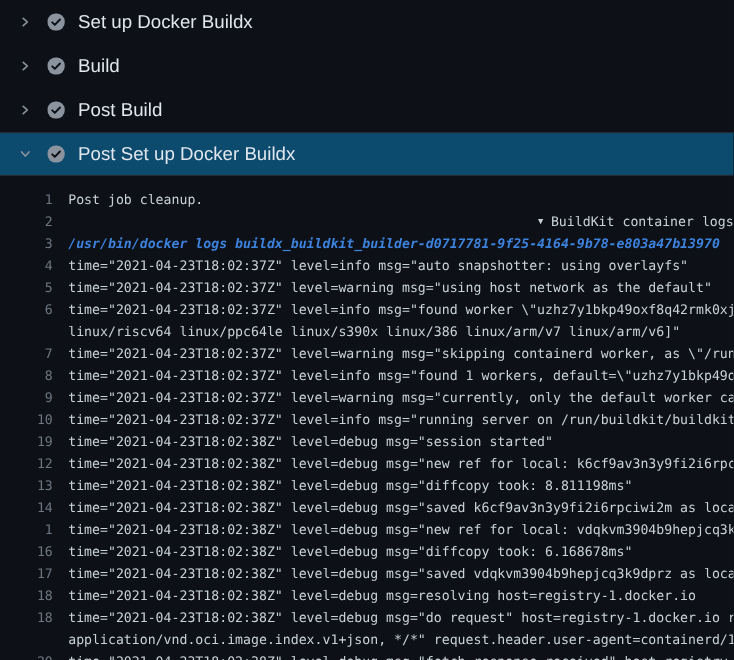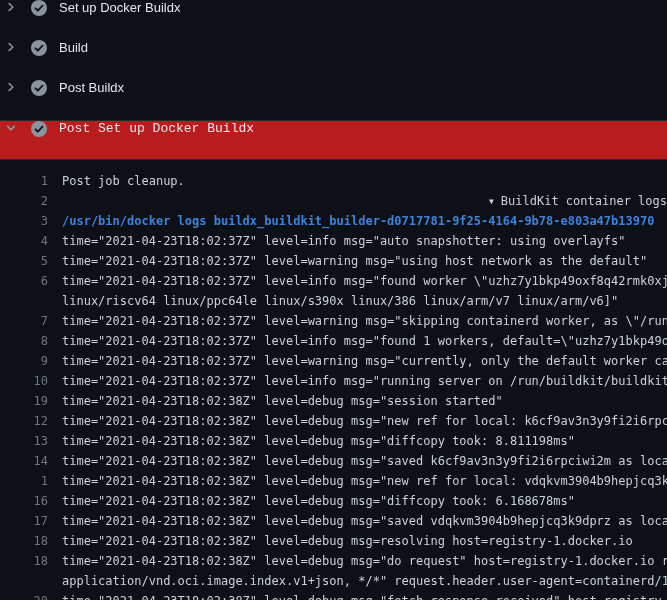--- a/index.html
+++ b/index.html
@@ -5,59 +5,58 @@
   html,body{margin:0;padding:0;}
   body{
     width:667px;height:600px;overflow:hidden;
     background:#0d1117;
     font-family:"Liberation Sans",sans-serif;
   }
   .app{width:667px;height:600px;overflow:hidden;position:relative;}
 
   
   .section{
-    display:flex;align-items:flex-start;
+    display:flex;align-items:center;
     height:40px;box-sizing:border-box;
-    padding-left:4px;
+    padding-left:16px;
     cursor:pointer;
     color:#e1e7ed;
-    font-size:13px;
+    font-size:17px;
   }
   .section .chev{
     width:14px;height:14px;display:inline-flex;align-items:center;justify-content:center;
     flex:0 0 auto;
   }
   .section .check{
     width:16px;height:16px;display:inline-flex;align-items:center;justify-content:center;
     margin-left:13px;flex:0 0 auto;
   }
   .section .title{margin-left:12px;white-space:nowrap;}
   .section.expanded{
-    background:#b91c1c;
+    background:#0c4a6e;
     border-top:1px solid #242a31;
     border-bottom:1px solid #242a31;
-    font-family:Liberation Mono, monospace;
   }
 
   
   .log{
     padding-top:11px;
     font-family:"DejaVu Sans Mono",monospace;
     font-size:12px;line-height:20px;
     color:#c9d1d9;
   }
   .log-line{display:flex;white-space:pre;height:20px;overflow:hidden;}
   .log-line .num{
     width:48px;flex:0 0 auto;text-align:right;
     color:#6e7681;cursor:pointer;user-select:none;
   }
   .log-line .text{
     margin-left:14px;white-space:pre;overflow:hidden;flex:1 1 auto;
   }
-  .log-line.command .text{color:#3d82dd;font-weight:bold;}
+  .log-line.command .text{color:#3d82dd;font-weight:bold;font-style:italic;}
   .log-line.group .text{cursor:pointer;text-align:right;}
   .log-line.group .tri{
     display:inline-block;font-size:8px;vertical-align:1px;margin-right:7px;color:#c9d1d9;
   }
 </style>
 </head>
 <body>
 
 <div class="app">
 
@@ -96,21 +95,21 @@
       <svg width="12" height="12" viewBox="0 0 16 16">
           <path d="M5.5 3.5l5 4.5-5 4.5" fill="none" stroke="#8b949e" stroke-width="2" stroke-linecap="round" stroke-linejoin="round"></path>
         </svg>
     </span>
     <span class="check">
       <svg width="16" height="16" viewBox="0 0 16 16">
           <circle cx="8" cy="8" r="8" fill="#8b949e"></circle>
           <path d="M4.5 8.3l2.3 2.3 4.7-4.9" fill="none" stroke="#0d1117" stroke-width="1.8" stroke-linecap="round" stroke-linejoin="round"></path>
         </svg>
     </span>
-    <span class="title">Post Buildx</span>
+    <span class="title">Post Build</span>
   </div>
 
   <div class="section expanded">
     <span class="chev">
       <svg width="12" height="12" viewBox="0 0 16 16">
           <path d="M3.5 5.5l4.5 5 4.5-5" fill="none" stroke="#8b949e" stroke-width="2" stroke-linecap="round" stroke-linejoin="round"></path>
         </svg>
     </span>
     <span class="check">
       <svg width="16" height="16" viewBox="0 0 16 16">

